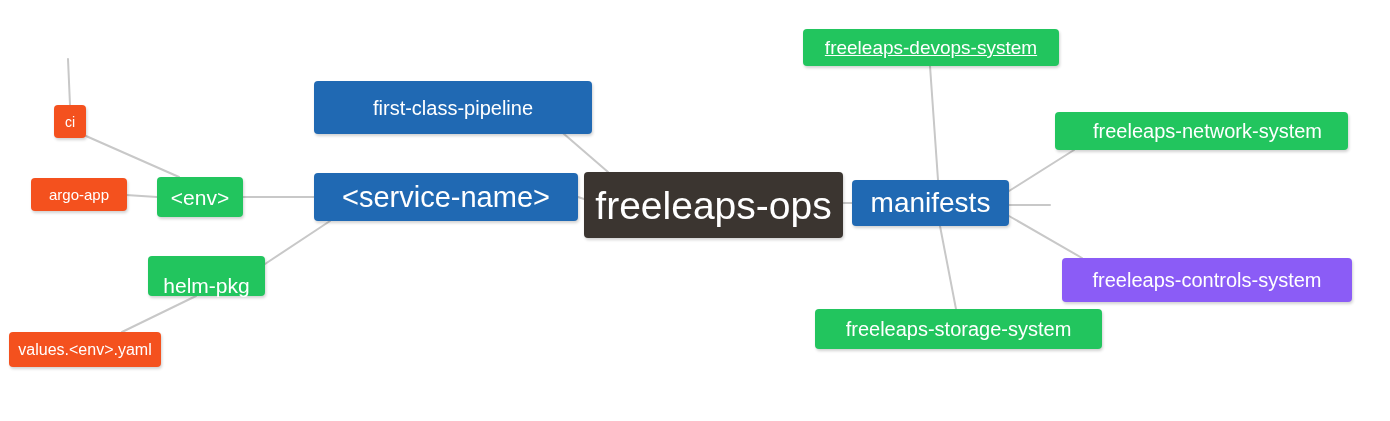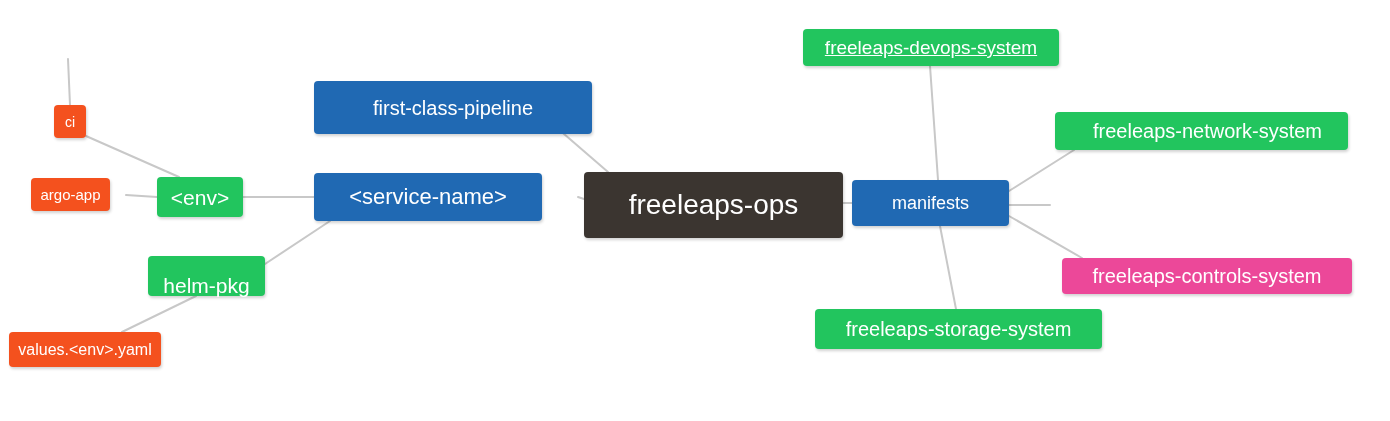--- a/index.html
+++ b/index.html
@@ -63,49 +63,49 @@
       <line x1="843" y1="203" x2="852" y2="203" stroke="#c8c8c8" stroke-width="2" stroke-linecap="round"></line>
       <line x1="938" y1="180" x2="930" y2="66" stroke="#c8c8c8" stroke-width="2" stroke-linecap="round"></line>
       <line x1="1009" y1="191" x2="1074" y2="150" stroke="#c8c8c8" stroke-width="2" stroke-linecap="round"></line>
       <line x1="1009" y1="205" x2="1050" y2="205" stroke="#c8c8c8" stroke-width="2" stroke-linecap="round"></line>
       <line x1="1009" y1="216" x2="1082" y2="258" stroke="#c8c8c8" stroke-width="2" stroke-linecap="round"></line>
       <line x1="940" y1="226" x2="956" y2="309" stroke="#c8c8c8" stroke-width="2" stroke-linecap="round"></line>
     </svg>
     <div class="node" style="left: 54px; top: 105px; width: 32px; height: 33px; background: rgb(244, 81, 30); font-size: 14px;">
       <span class="node-label">ci</span>
     </div>
-    <div class="node" style="left: 31px; top: 178px; width: 79px; height: 33px; background: rgb(244, 81, 30); font-size: 15px;">
+    <div class="node" style="left: 31px; top: 178px; width: 96px; height: 33px; background: rgb(244, 81, 30); font-size: 15px;">
       <span class="node-label">argo-app</span>
     </div>
     <div class="node" style="left: 157px; top: 177px; width: 86px; height: 40px; background: rgb(34, 197, 94); font-size: 21px;">
       <span class="node-label">&lt;env&gt;</span>
     </div>
     <div class="node" style="left: 148px; top: 256px; width: 117px; height: 40px; background: rgb(34, 197, 94); font-size: 21px; align-items: flex-end;">
       <span class="node-label">helm-pkg</span>
     </div>
     <div class="node" style="left: 9px; top: 332px; width: 152px; height: 35px; background: rgb(244, 81, 30); font-size: 16px;">
       <span class="node-label">values.&lt;env&gt;.yaml</span>
     </div>
     <div class="node" style="left: 314px; top: 36px; width: 278px; height: 53px; background: rgb(32, 105, 179); font-size: 20px; margin-top: 45px;">
       <span class="node-label">first-class-pipeline</span>
     </div>
-    <div class="node" style="left: 314px; top: 173px; width: 228px; height: 48px; background: rgb(32, 105, 179); font-size: 22px;">
+    <div class="node" style="left: 314px; top: 173px; width: 264px; height: 48px; background: rgb(32, 105, 179); font-size: 29px;">
       <span class="node-label">&lt;service-name&gt;</span>
     </div>
-    <div class="node" style="left: 584px; top: 172px; width: 259px; height: 66px; background: rgb(59, 53, 48); font-size: 28px;">
+    <div class="node" style="left: 584px; top: 172px; width: 259px; height: 66px; background: rgb(59, 53, 48); font-size: 39px;">
       <span class="node-label">freeleaps-ops</span>
     </div>
-    <div class="node" style="left: 852px; top: 180px; width: 157px; height: 46px; background: rgb(32, 105, 179); font-size: 18px;">
+    <div class="node" style="left: 852px; top: 180px; width: 157px; height: 46px; background: rgb(32, 105, 179); font-size: 28px;">
       <span class="node-label">manifests</span>
     </div>
     <div class="node" style="left: 803px; top: 29px; width: 256px; height: 37px; background: rgb(34, 197, 94); font-size: 19px; text-decoration: underline;">
       <span class="node-label">freeleaps-devops-system</span>
     </div>
     <div class="node" style="left: 1055px; top: 112px; width: 293px; height: 38px; background: rgb(34, 197, 94); font-size: 20px; padding-left: 12px;">
       <span class="node-label">freeleaps-network-system</span>
     </div>
-    <div class="node" style="left: 1062px; top: 258px; width: 290px; height: 36px; background: #ec4899; font-size: 20px;">
+    <div class="node" style="left: 1062px; top: 258px; width: 290px; height: 44px; background: #8b5cf6; font-size: 20px;">
       <span class="node-label">freeleaps-controls-system</span>
     </div>
     <div class="node" style="left: 815px; top: 309px; width: 287px; height: 40px; background: rgb(34, 197, 94); font-size: 20px;">
       <span class="node-label">freeleaps-storage-system</span>
     </div>
   </div>
 
 </body></html>

